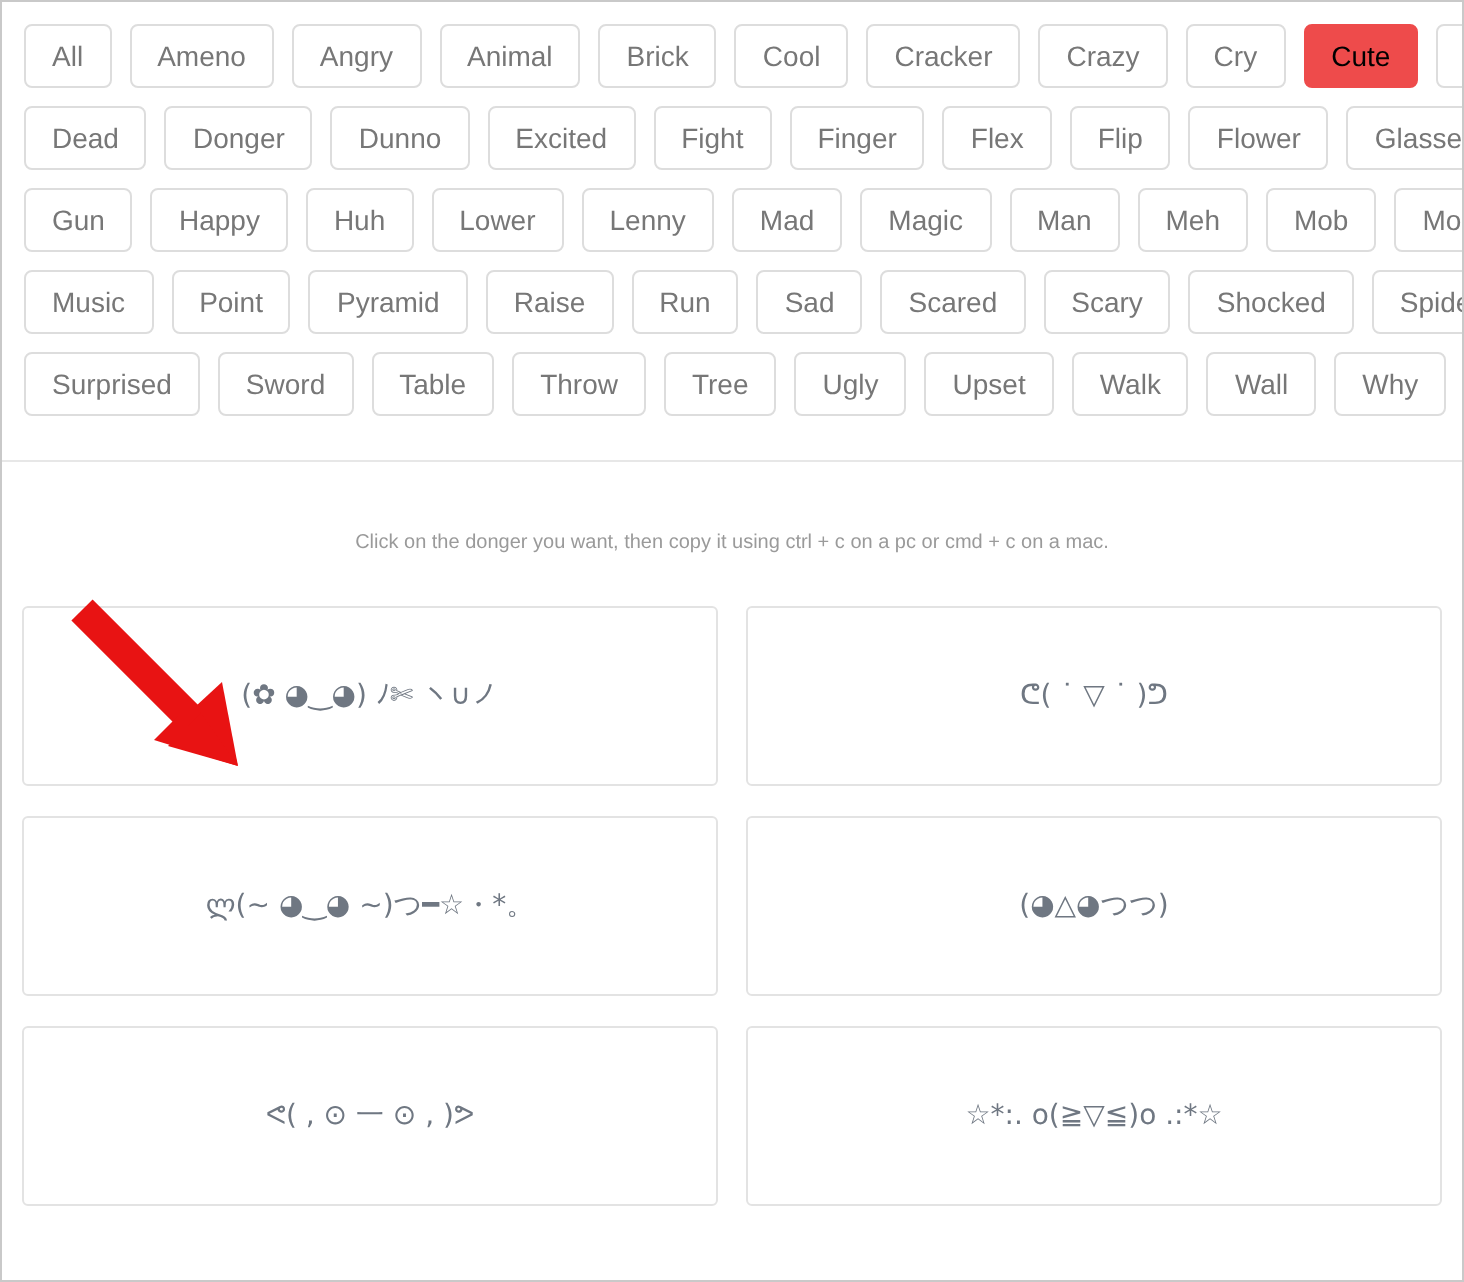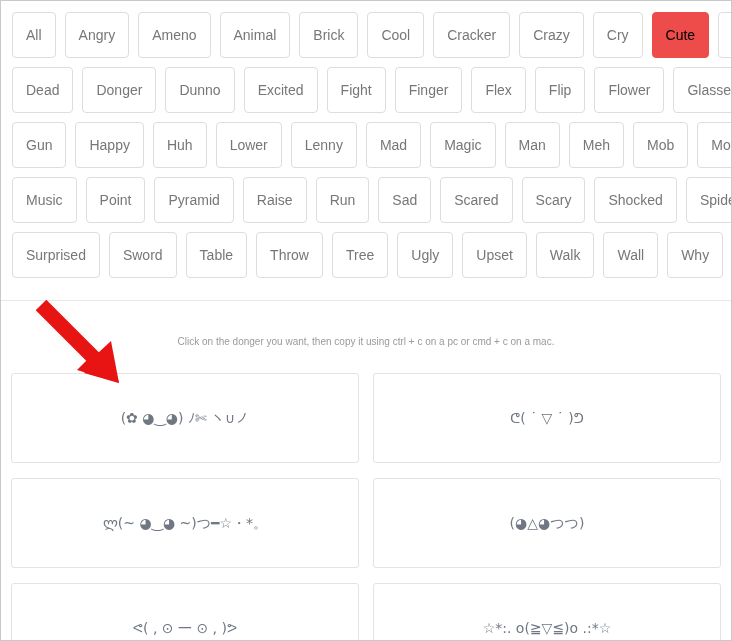--- a/index.html
+++ b/index.html
@@ -30,21 +30,21 @@
   .tag-row {
     display: flex;
     flex-wrap: nowrap;
     align-items: center;
     margin-bottom: 9px;
   }
   .tag {
     display: inline-flex;
     align-items: center;
     justify-content: center;
-    height: 46px;
+    height: 32px;
     padding: 0 13px;
     margin-right: 9px;
     box-sizing: border-box;
     border: 1px solid #dddddd;
     border-radius: 4px;
     background: #ffffff;
     color: #777777;
     font-size: 14px;
     line-height: 1;
     white-space: nowrap;
@@ -115,22 +115,22 @@
   }
 </style>
 </head>
 <body>
 
 <div id="page">
 
   <div class="tag-panel">
     <div class="tag-row">
         <div class="tag">All</div>
+        <div class="tag">Ameno</div>
         <div class="tag">Angry</div>
-        <div class="tag">Ameno</div>
         <div class="tag">Animal</div>
         <div class="tag">Brick</div>
         <div class="tag">Cool</div>
         <div class="tag">Cracker</div>
         <div class="tag">Crazy</div>
         <div class="tag">Cry</div>
         <div class="tag active">Cute</div>
         <div class="tag">Dance</div>
       </div>
     <div class="tag-row">

